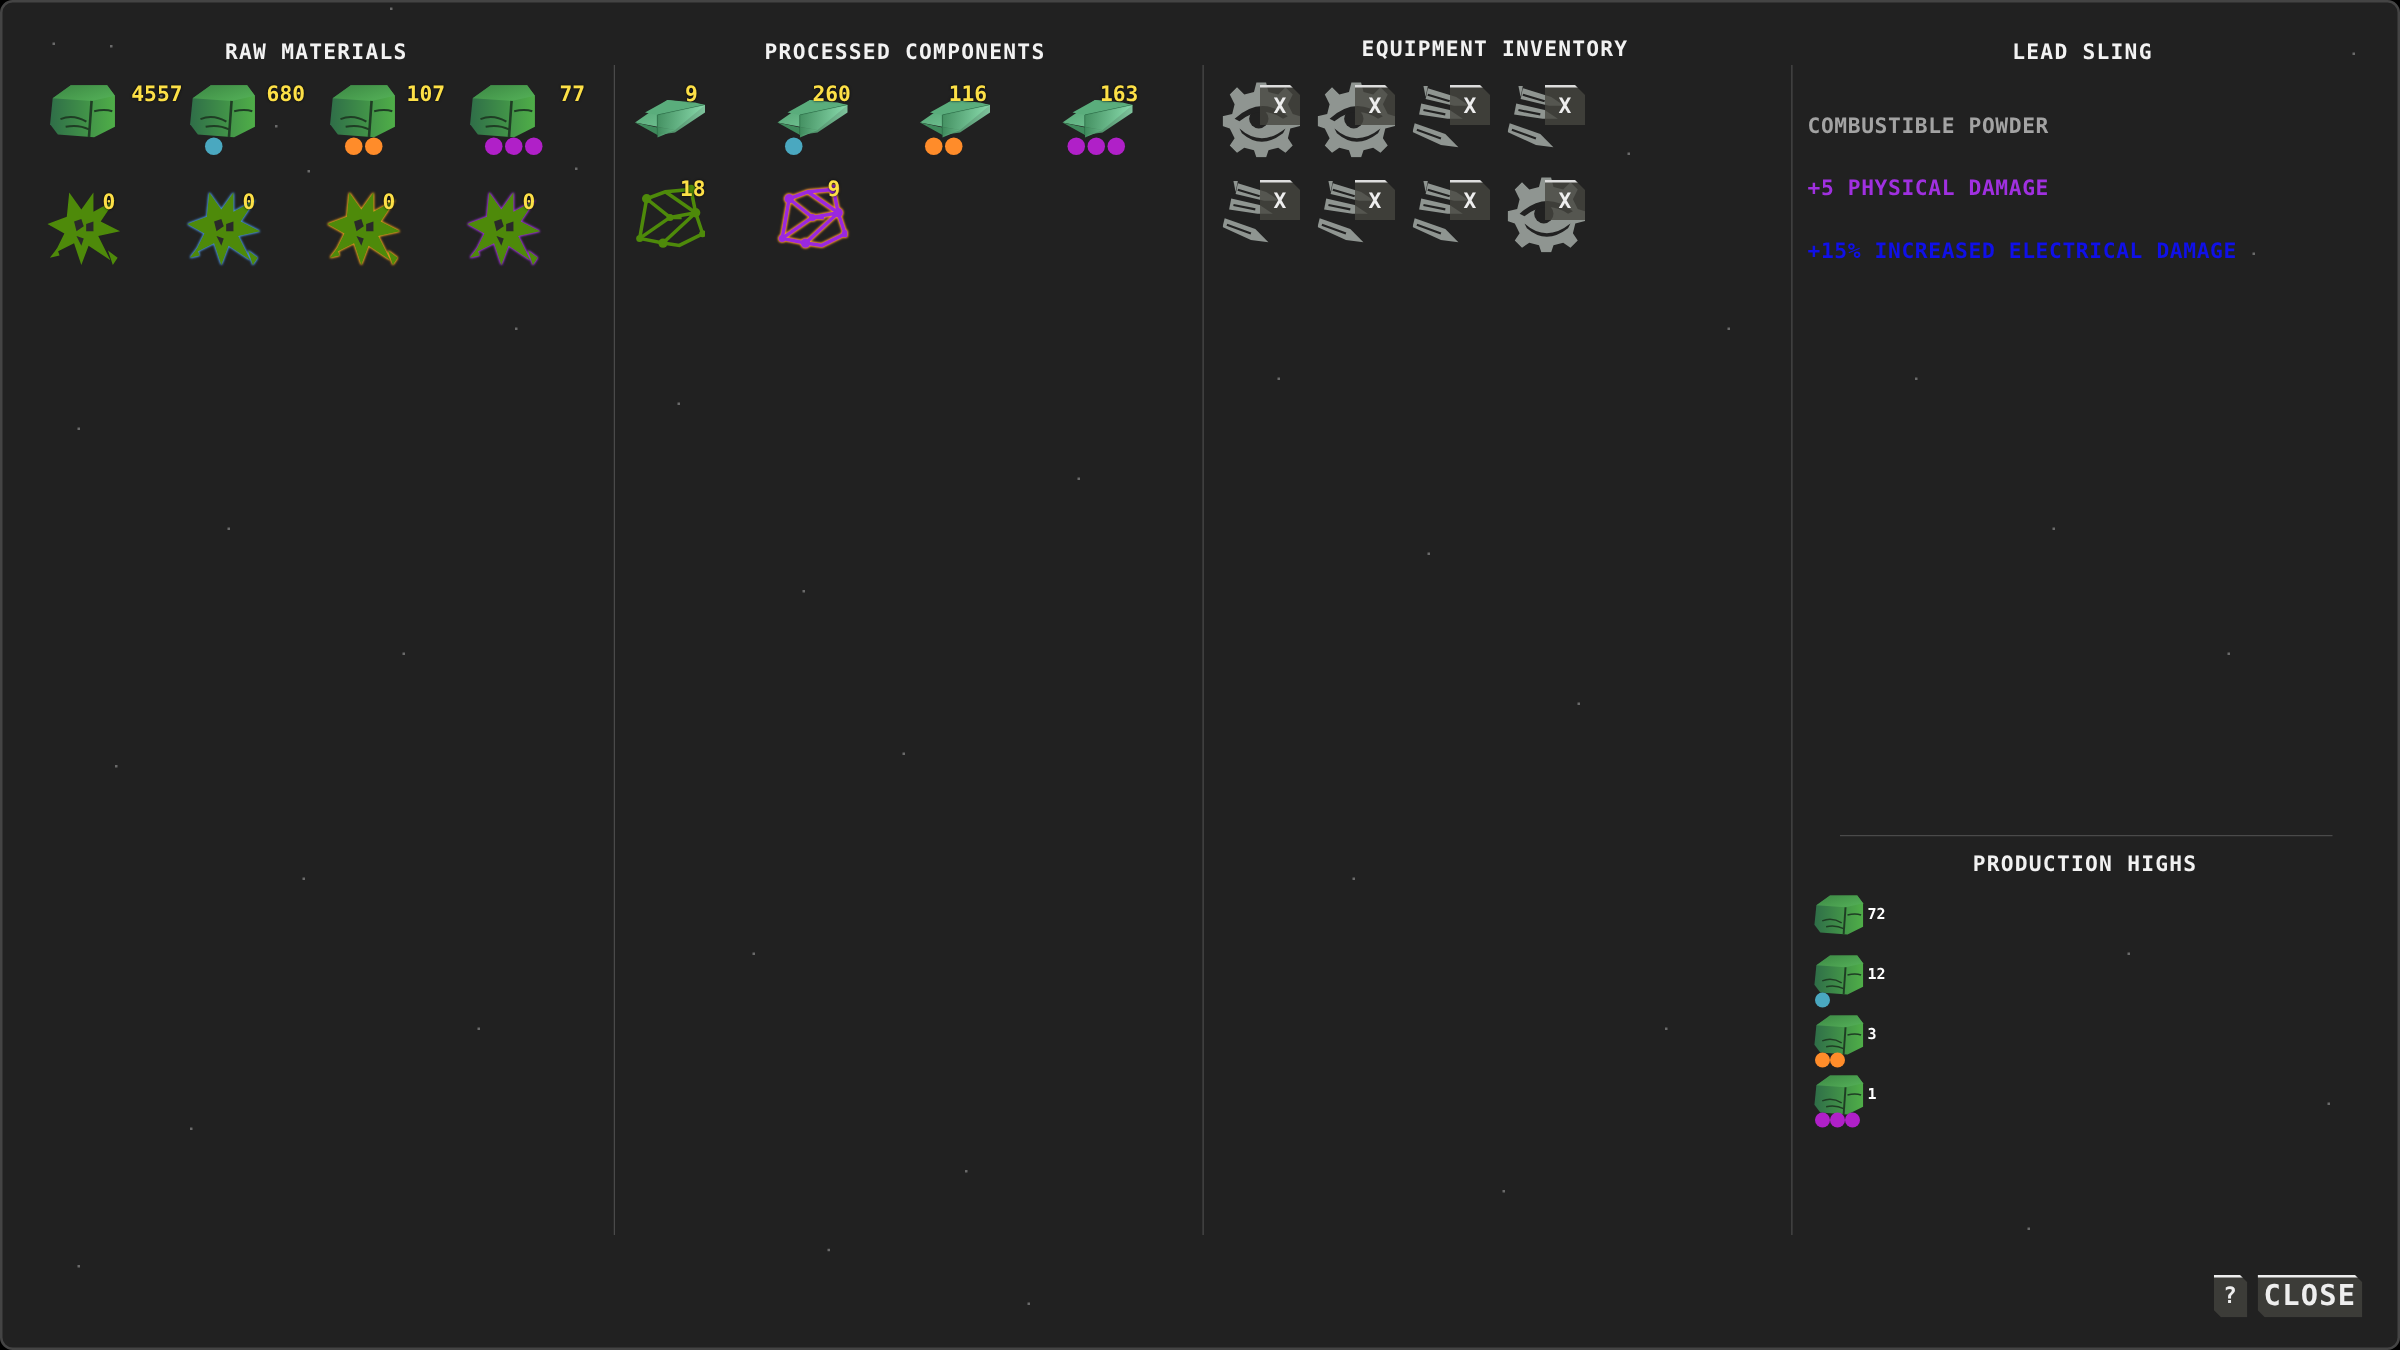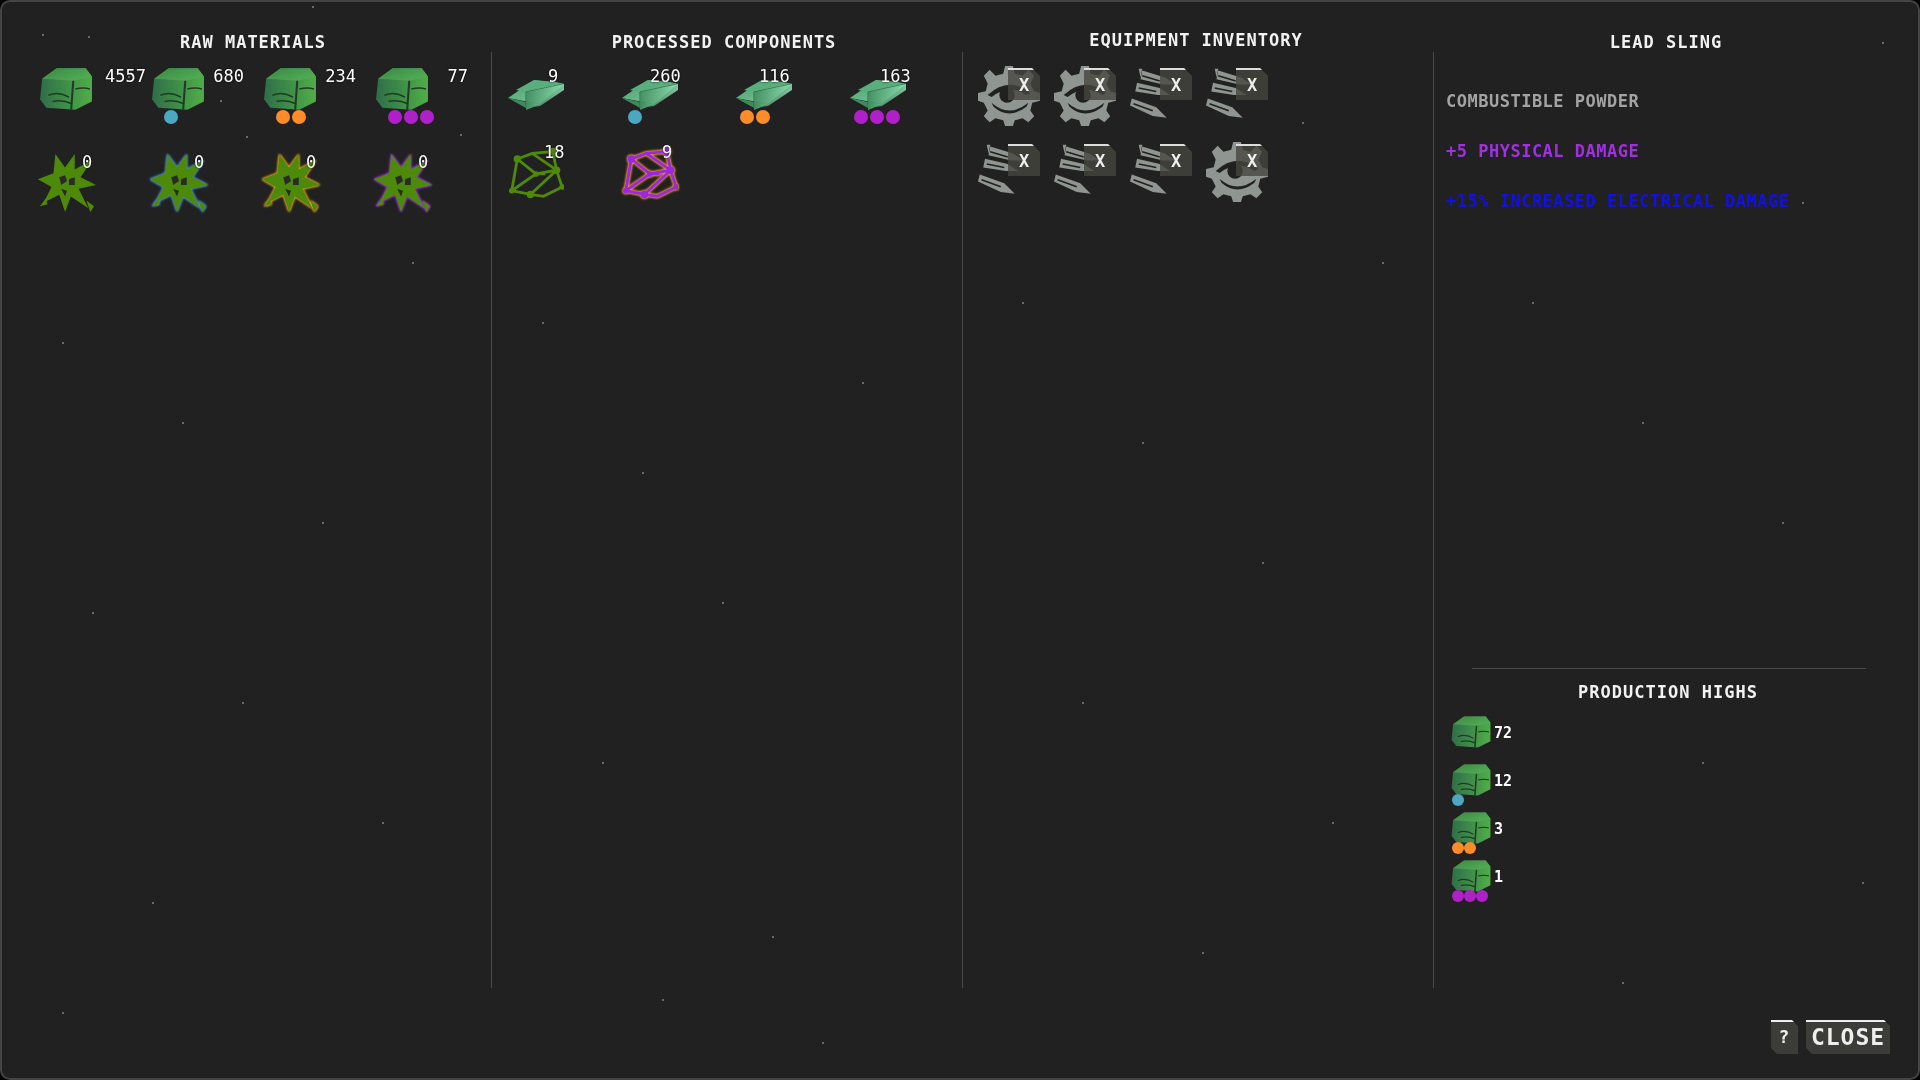--- a/index.html
+++ b/index.html
@@ -12,35 +12,35 @@
   .stars { position: absolute; inset: 0; pointer-events: none; }
   .star { position: absolute; width: 2px; height: 2px; background: #6a6a6a; }
   .title {
     position: absolute; font-size: 17px; font-weight: bold; letter-spacing: 1px;
     text-transform: uppercase; color: #f2f2f2; transform: translateX(-50%); white-space: nowrap;
   }
   .divider { position: absolute; width: 1px; background: #4a4a4a; top: 50px; height: 936px; }
   .hline { position: absolute; height: 1px; background: #4a4a4a; }
   .slot { position: absolute; width: 90px; height: 70px; }
   .count {
-    position: absolute; right: 0; top: 2px; font-size: 17px; font-weight: normal;
-    color: #ffffff; text-shadow: 0 0 2px #000; text-align: right;
+    position: absolute; right: 0; top: 2px; font-size: 17px; font-weight: bold;
+    color: #fde047; text-shadow: 0 0 2px #000; text-align: right;
   }
   .dots { position: absolute; left: 14px; top: 46px; display: flex; gap: 2px; }
   .dot { width: 14px; height: 14px; border-radius: 50%; }
   .equip { position: absolute; width: 70px; height: 66px; }
   .xbadge {
     position: absolute; left: 30px; top: 6px; width: 32px; height: 32px;
     background: rgba(70,70,64,0.8); border-top: 2px solid #ddd;
     clip-path: polygon(0 0, 75% 0, 100% 25%, 100% 100%, 0 100%);
     color: #eee; font-weight: bold; font-size: 17px; text-align: center; line-height: 30px;
   }
   .detail-text { position: absolute; left: 1444px; font-size: 17px; font-weight: bold; letter-spacing: 0.5px; text-transform: uppercase; line-height: 25px; }
   .ph-row { position: absolute; left: 1448px; width: 120px; height: 48px; }
-  .ph-count { position: absolute; left: 44px; top: 12px; font-size: 15px; font-weight: bold; text-align: center; }
+  .ph-count { position: absolute; left: 44px; top: 12px; font-size: 12px; font-weight: bold; text-align: center; }
   .ph-dots { position: absolute; left: 2px; top: 34px; display: flex; gap: 0px; }
   .ph-dots .dot { width: 12px; height: 12px; }
   .btn {
     position: absolute; background: #3c3c38; color: #eee; font-weight: bold; font-size: 23px;
     border-top: 2px solid #eee; text-align: center; line-height: 30px; letter-spacing: 1px;
     clip-path: polygon(0 0, calc(100% - 6px) 0, 100% 6px, 100% 100%, 6px 100%, 0 calc(100% - 6px));
   }
 </style>
 </head>
 <body>
@@ -173,21 +173,21 @@
       </svg>
     <span class="count" style="right:-4px">680</span>
     <div class="dots">
         <span class="dot" style="background:#4aa8c0"></span>
       </div>
   </div>
   <div class="slot" style="left:260px;top:62px">
     <svg width="56" height="46" style="position:absolute;left:0;top:2px">
         <use href="#cube"></use>
       </svg>
-    <span class="count" style="right:-4px">234</span>
+    <span class="count" style="right:-4px">107</span>
     <div class="dots">
         <span class="dot" style="background:#ff8c2a"></span>
         <span class="dot" style="background:#ff8c2a"></span>
       </div>
   </div>
   <div class="slot" style="left:372px;top:62px">
     <svg width="56" height="46" style="position:absolute;left:0;top:2px">
         <use href="#cube"></use>
       </svg>
     <span class="count" style="right:-4px">77</span>

